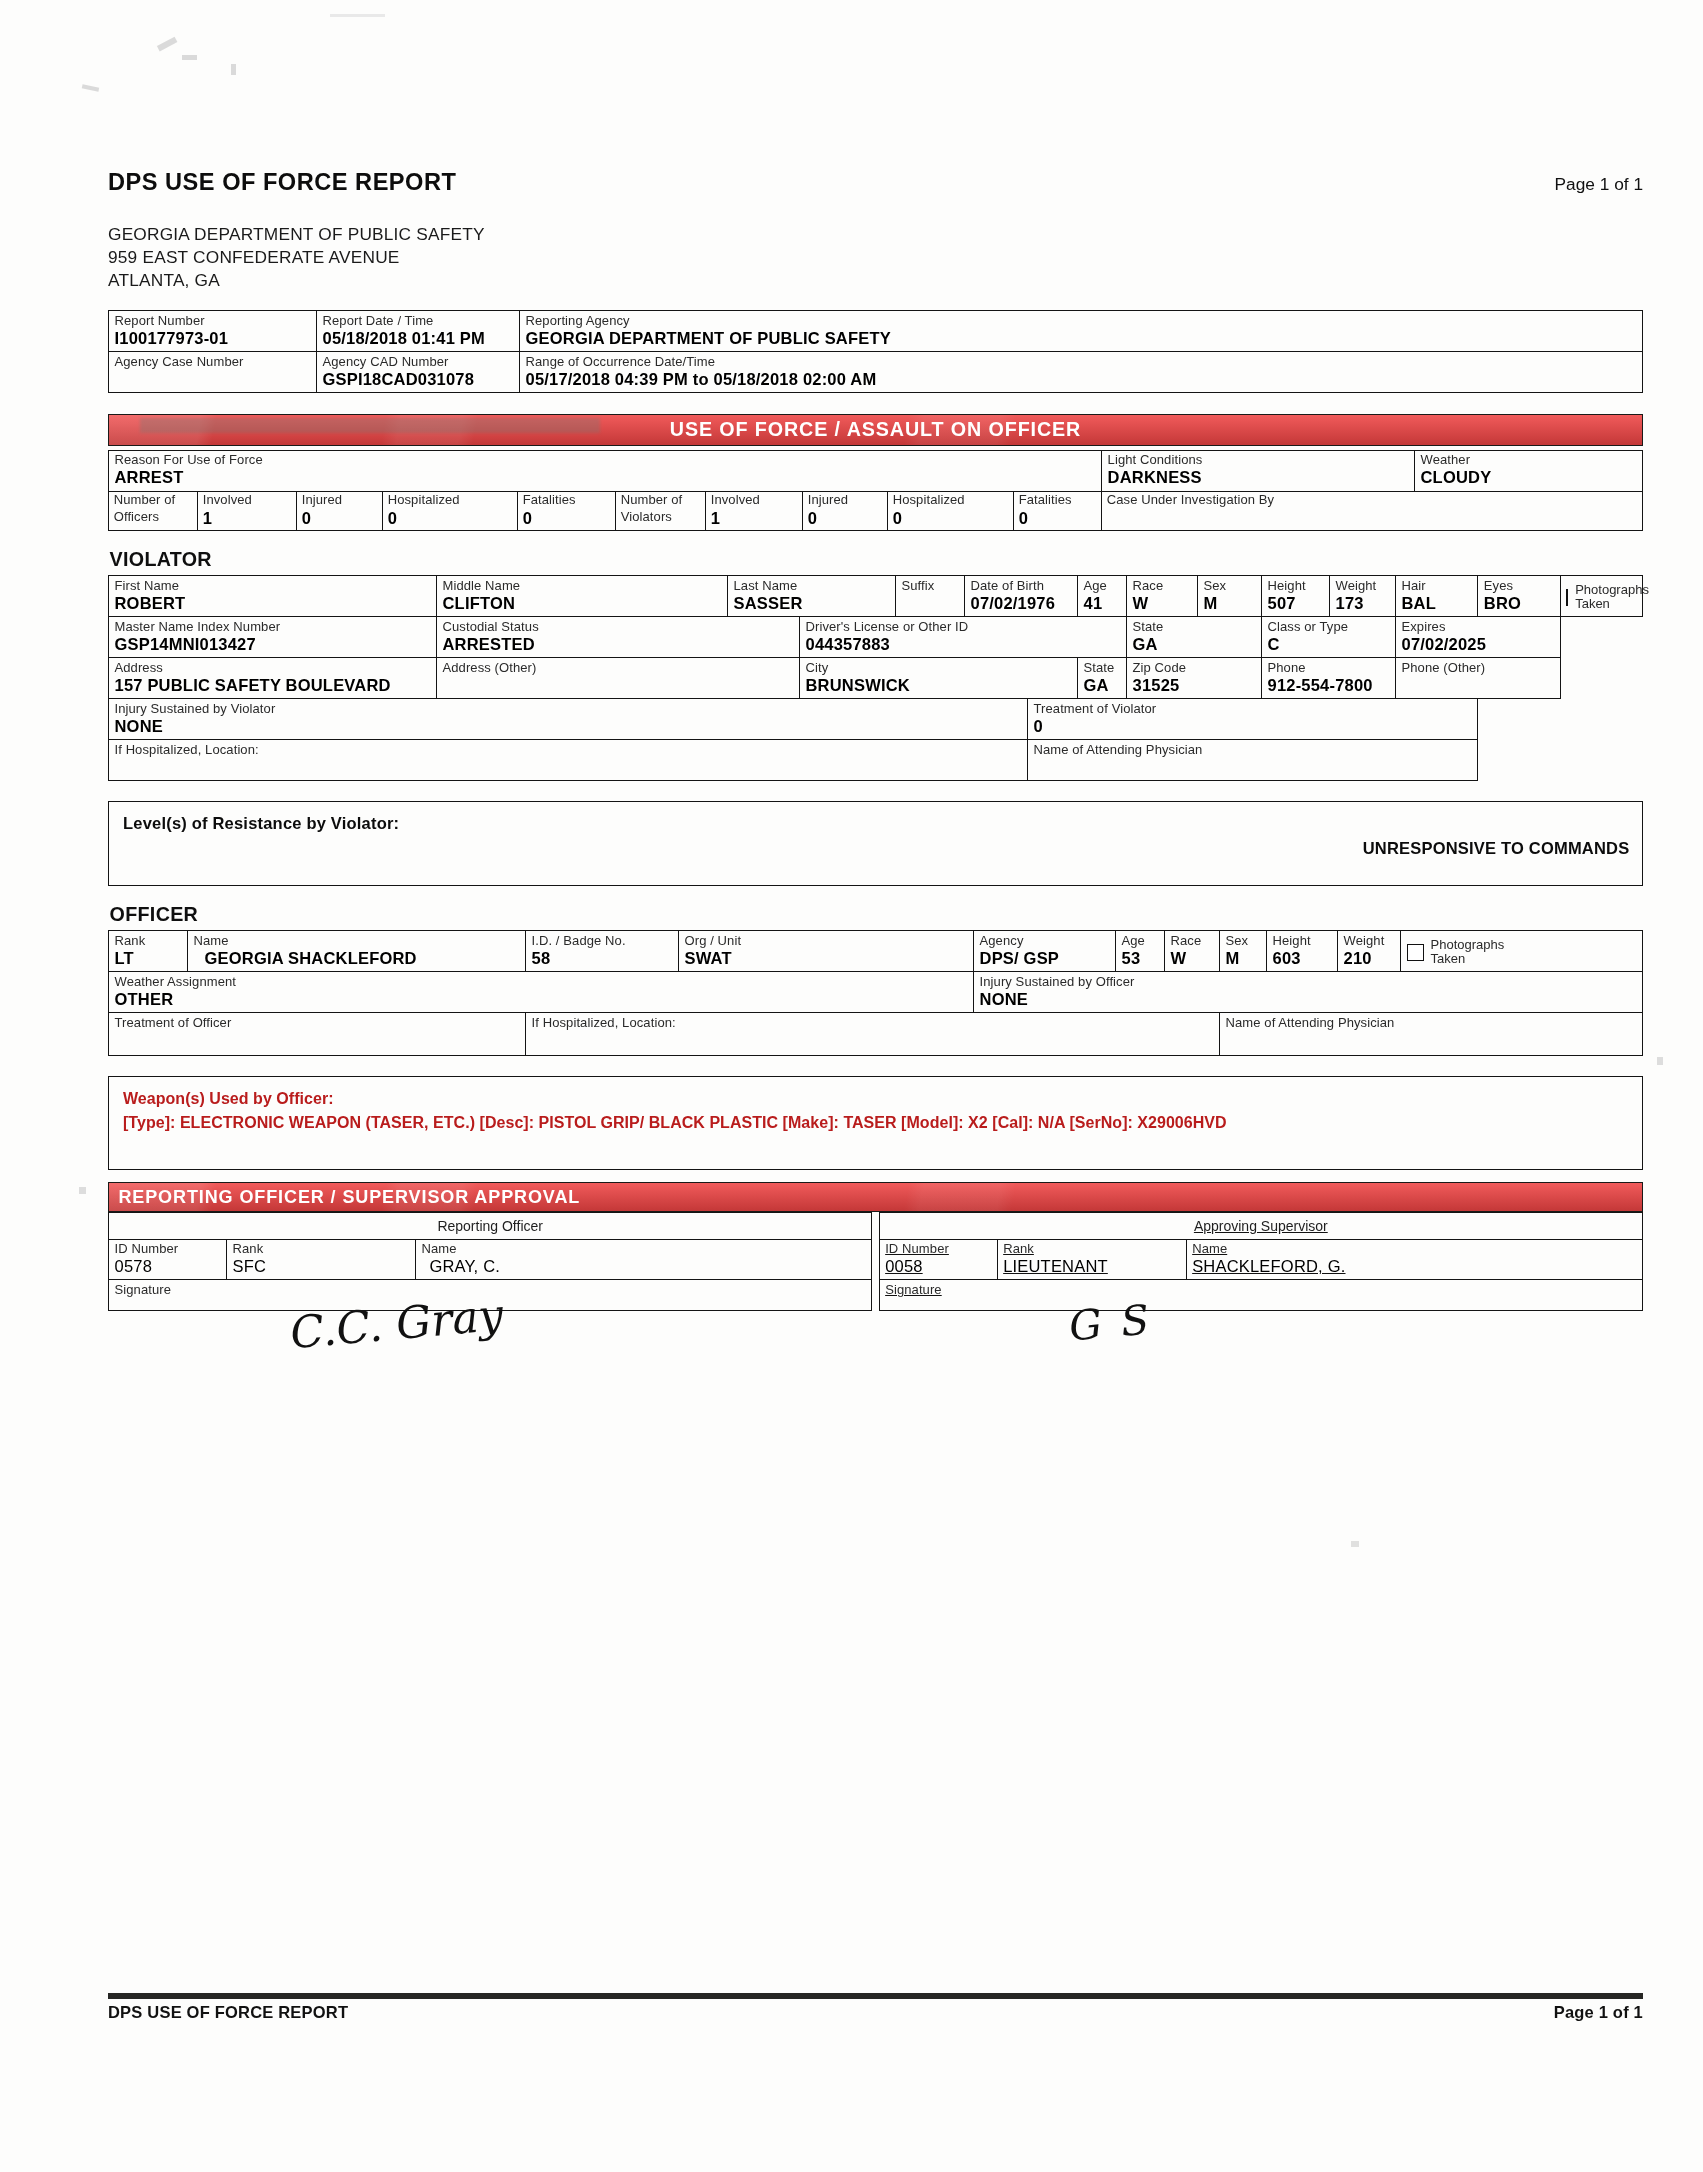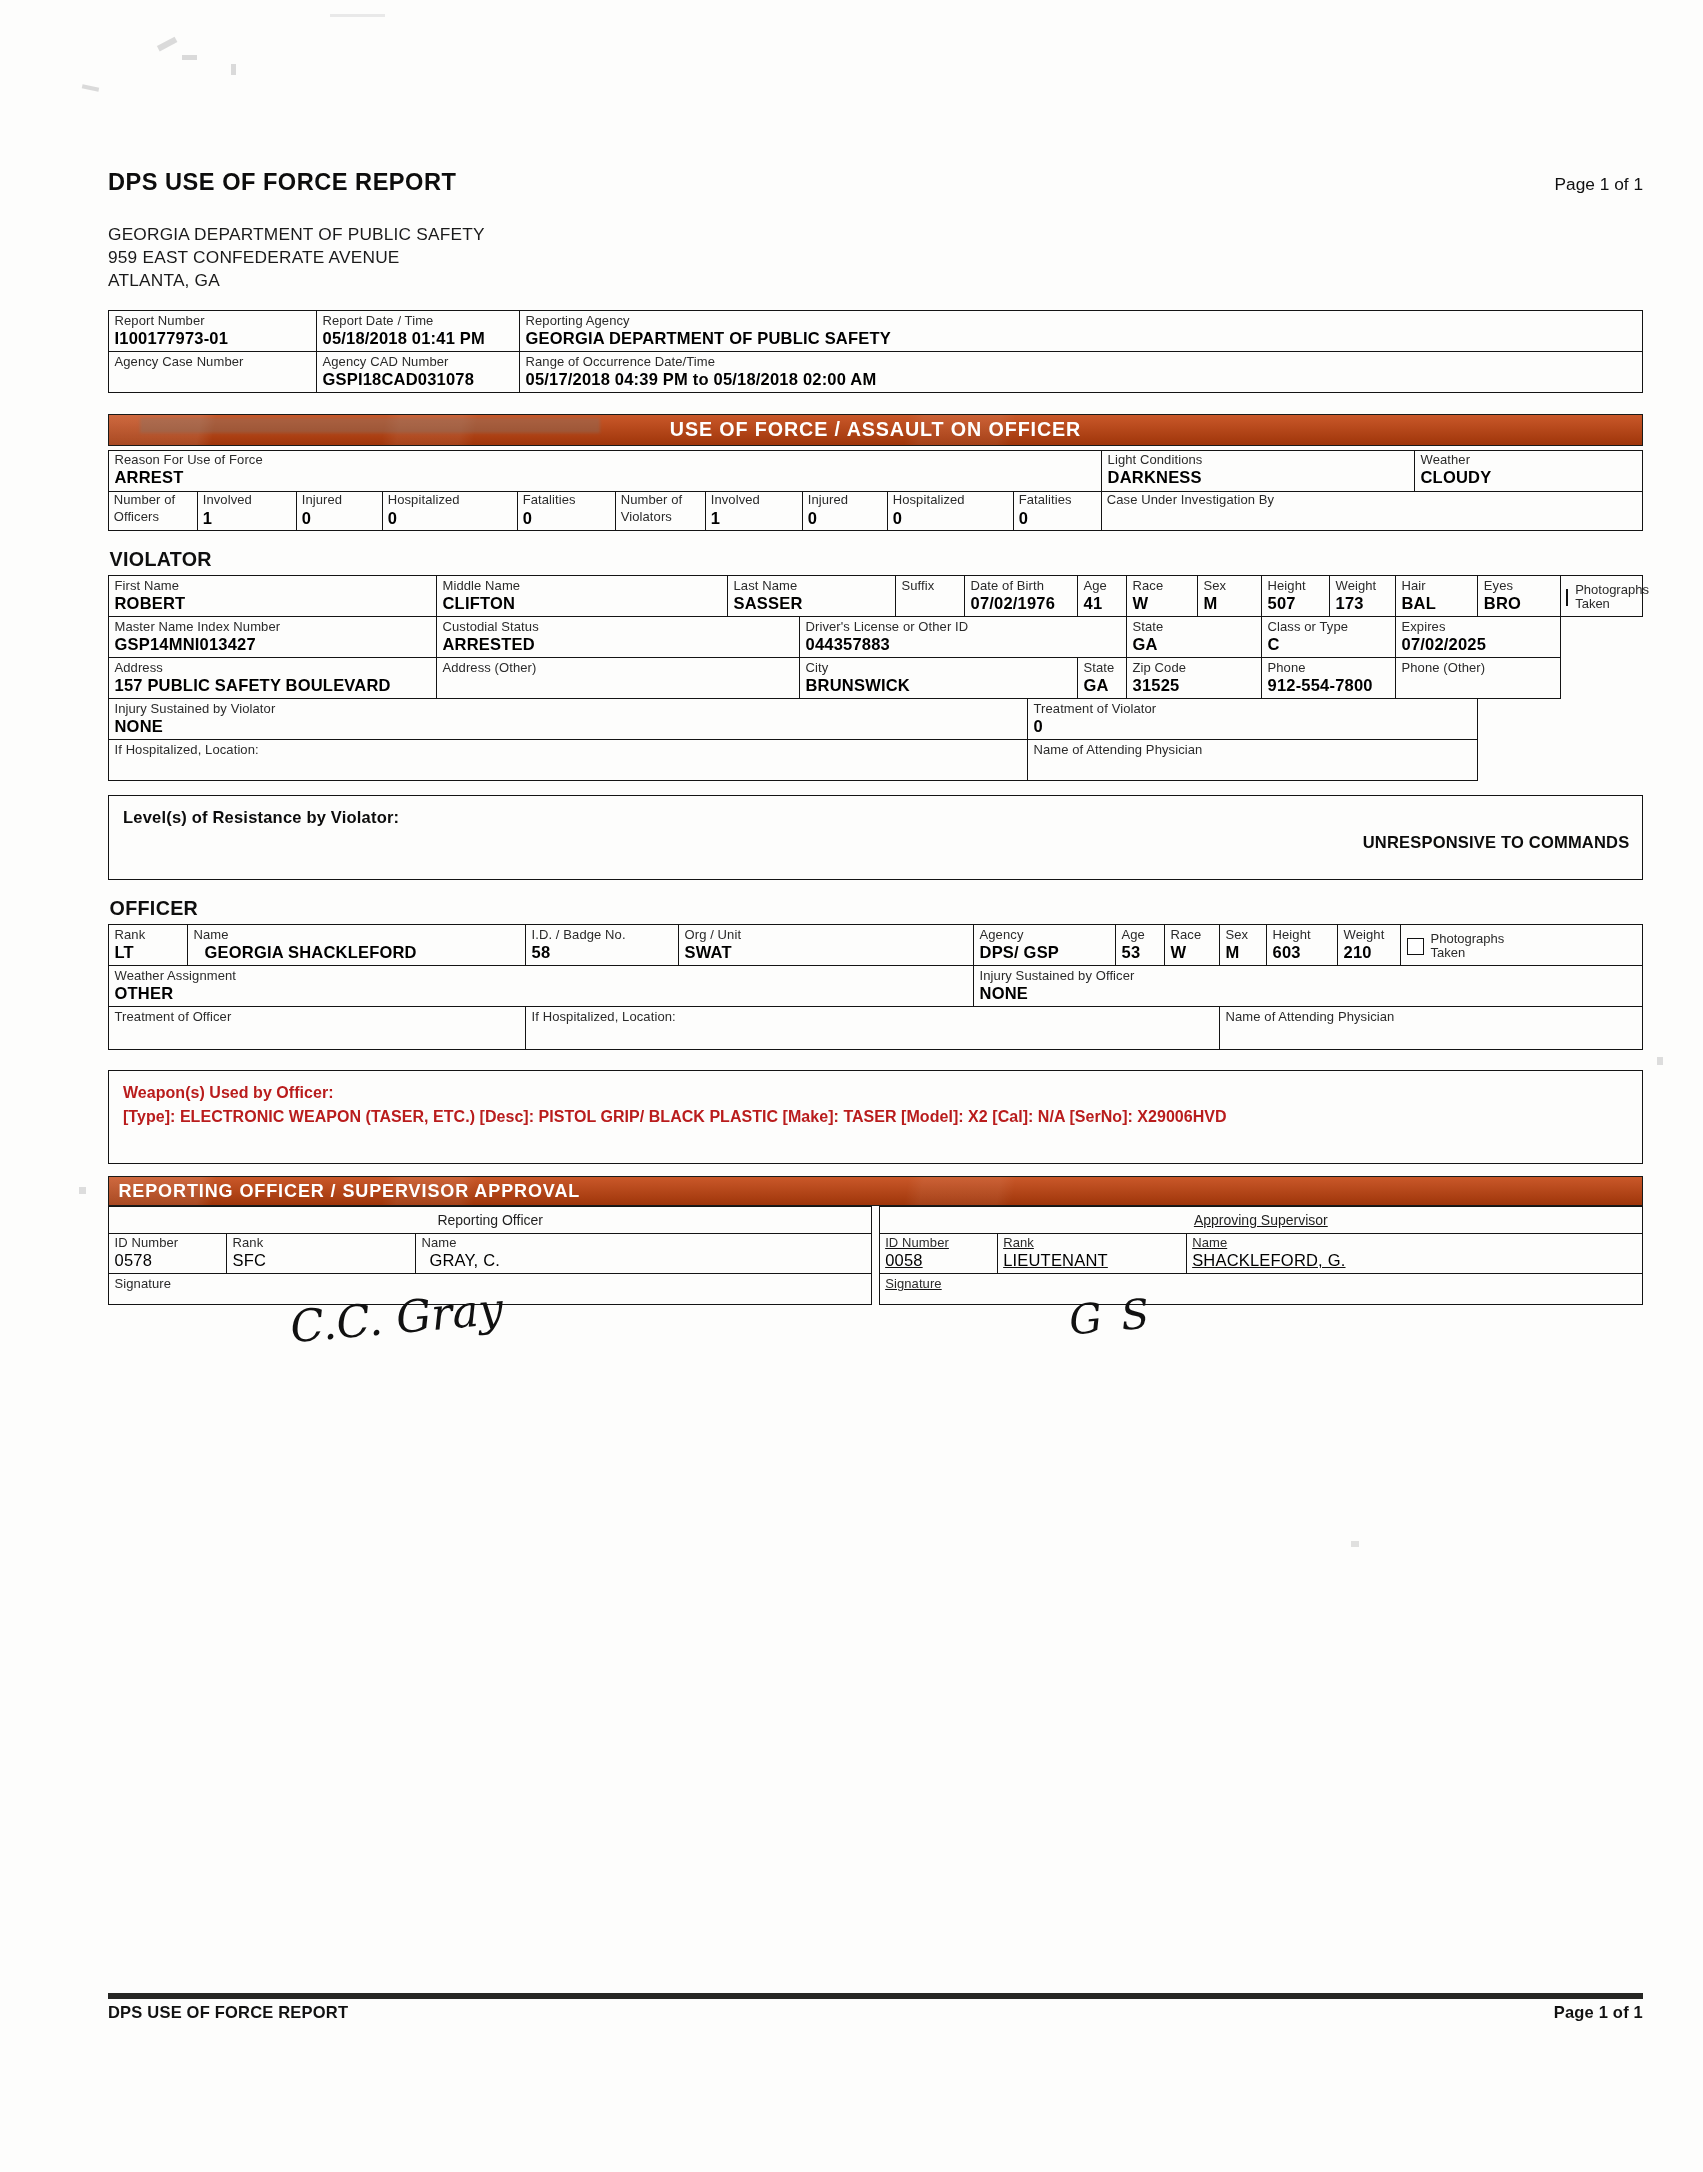--- a/index.html
+++ b/index.html
@@ -92,21 +92,21 @@
   .ctr { text-align: left; }
   .tight td { padding: 1.6px 3.9px 3.1px 4.7px; }
 
   .blk-top { margin-top: 19px; }
 
   
   .banner {
     position: relative;
     height: 30px;
     margin-top: 20.4px;
-    background: #c2410c;
+    background: #ef4444;
     border: 1.2px solid #1a1a18;
     display: flex;
     align-items: center;
     justify-content: center;
     overflow: hidden;
   }
   .banner.left { justify-content: flex-start; }
   .banner .btxt {
     color: #ffffff;
     font-size: 19.7px;
@@ -151,21 +151,21 @@
     vertical-align: middle;
     margin-right: 7px;
     background: #fff;
   }
   .cbwrap { display: flex; align-items: center; padding-top: 4.7px; }
   .cblabel { font-size: 13px; line-height: 1.05; color: #2a2a2a; }
 
   
   .freebox {
     border: 1.3px solid #141414;
-    margin-top: 14px;
+    margin-top: 20px;
     padding: 12.6px 12.6px 11px 14px;
     min-height: 60px;
   }
   .freebox .l1 {
     font-size: 16.5px;
     font-weight: bold;
     color: #0c0c0c;
     letter-spacing: 0.2px;
   }
   .freebox .l2 {

